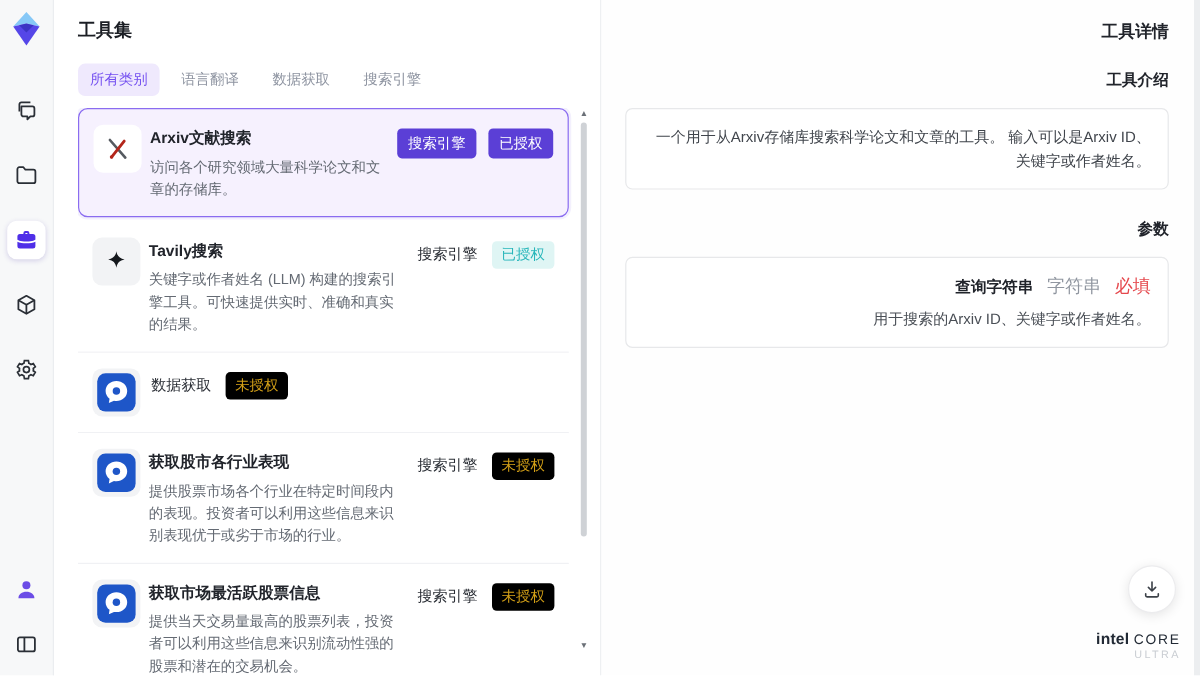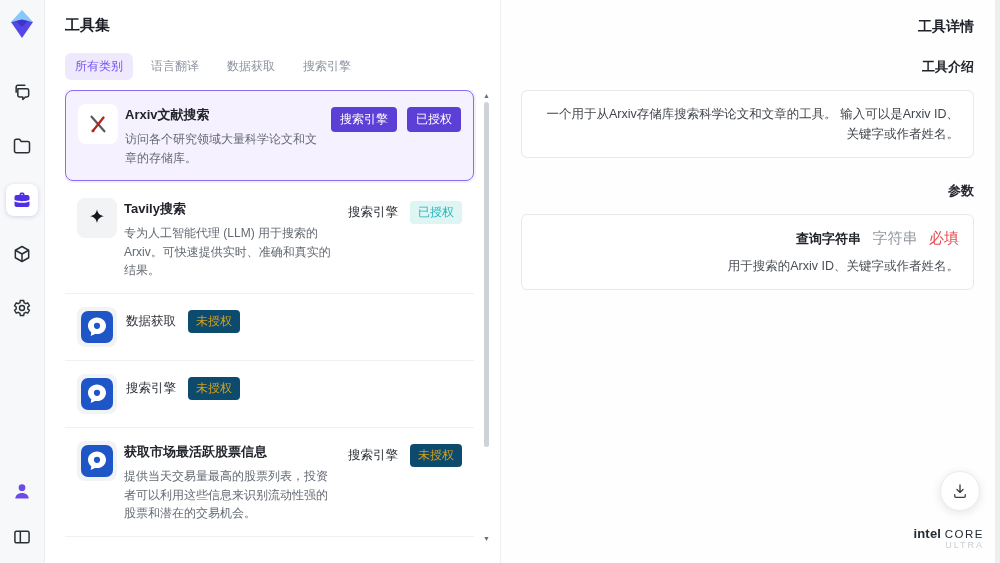--- a/index.html
+++ b/index.html
@@ -29,21 +29,21 @@
   .card.selected { border:1px solid #8a6cf0; border-bottom:1px solid #8a6cf0; border-radius:8px; background:#f6f1fe; box-shadow:0 0 0 2px rgba(138,108,240,.10); margin-bottom:4px; }
   .tool-icon-box { width:40px; height:40px; border-radius:8px; background:#f2f3f5; display:flex; align-items:center; justify-content:center; flex-shrink:0; overflow:hidden; }
   .card.selected .tool-icon-box { background:#ffffff; }
   .tool-body { flex:1; min-width:0; }
   .tool-title { font-size:13px; font-weight:bold; color:#21242b; margin:2px 0 6px; }
   .tool-desc { font-size:12px; line-height:1.55; color:#646a73; }
   .tool-meta { display:flex; gap:10px; align-items:flex-start; padding-top:3px; white-space:nowrap; }
   .tool-category { font-size:12.5px; color:#2b2f36; padding:3px 2px; }
   .badge { font-size:12px; padding:3px 8px; border-radius:4px; }
   .badge.ok { background:#dff5f4; color:#27b6ba;font-family:Liberation Serif, serif; }
-  .badge.no { background:#0c4a6e; color:#d4a017; }
+  .badge.no { background:#000000; color:#d4a017; }
   .card.selected .tool-category,
   .card.selected .badge { background:#5b3fd6; color:#ffffff; font-size:12px; padding:4px 9px; border-radius:4px; font-weight:normal; }
 
   
   .list-scrollbar { position:absolute; top:92px; right:10px; width:7px; bottom:6px; }
   .list-scrollbar .arrow { position:absolute; left:0; width:7px; font-size:7px; color:#6b7077; text-align:center; line-height:8px; }
   .list-scrollbar .up { top:0; }
   .list-scrollbar .down { bottom:14px; }
   .list-scrollbar .thumb { position:absolute; left:1px; top:10px; width:5px; height:345px; background:#cfd2d6; border-radius:3px; }
 
@@ -157,21 +157,21 @@
     </div>
   </div>
         <div class="card">
     <div class="tool-icon-box">
             <svg width="22" height="22" viewBox="0 0 24 24" fill="#15181d">
               <path d="M12 2.5c.8 4.6 2.9 6.7 7.5 7.5-4.6.8-6.7 2.9-7.5 7.5-.8-4.6-2.9-6.7-7.5-7.5 4.6-.8 6.7-2.9 7.5-7.5z"></path>
             </svg>
           </div>
     <div class="tool-body">
       <div class="tool-title">Tavily搜索</div>
-      <div class="tool-desc">专为人工智能代理 (LLM) 用于搜索的Arxiv。可快速提供实时、准确和真实的结果。</div>
+      <div class="tool-desc">关键字或作者姓名 (LLM) 构建的搜索引擎工具。可快速提供实时、准确和真实的结果。</div>
     </div>
     <div class="tool-meta">
       <span class="tool-category">搜索引擎</span>
       <span class="badge ok">已授权</span>
     </div>
   </div>
         <div class="card">
     <div class="tool-icon-box">
             <svg width="40" height="40" viewBox="0 0 40 40">
               <rect x="4" y="4" width="32" height="32" rx="7" fill="#1e56c8"></rect>
@@ -185,20 +185,24 @@
     </div>
   </div>
         <div class="card">
     <div class="tool-icon-box">
             <svg width="40" height="40" viewBox="0 0 40 40">
               <rect x="4" y="4" width="32" height="32" rx="7" fill="#1e56c8"></rect>
               <path d="M20 10.5c5 0 9 3.6 9 8.3 0 4.7-4 8.3-9 8.3-.7 0-1.4-.1-2-.2l-4.3 2 .6-3.7c-2-1.5-3.3-3.8-3.3-6.4 0-4.7 4-8.3 9-8.3z" fill="#ffffff"></path>
               <circle cx="20" cy="18.8" r="3.1" fill="#1e56c8"></circle>
             </svg>
           </div>
+    <div class="tool-body">
+      <div class="tool-title">获取股市各行业表现</div>
+      <div class="tool-desc">提供股票市场各个行业在特定时间段内的表现。投资者可以利用这些信息来识别表现优于或劣于市场的行业。</div>
+    </div>
     <div class="tool-meta">
       <span class="tool-category">搜索引擎</span>
       <span class="badge no">未授权</span>
     </div>
   </div>
         <div class="card">
     <div class="tool-icon-box">
             <svg width="40" height="40" viewBox="0 0 40 40">
               <rect x="4" y="4" width="32" height="32" rx="7" fill="#1e56c8"></rect>
               <path d="M20 10.5c5 0 9 3.6 9 8.3 0 4.7-4 8.3-9 8.3-.7 0-1.4-.1-2-.2l-4.3 2 .6-3.7c-2-1.5-3.3-3.8-3.3-6.4 0-4.7 4-8.3 9-8.3z" fill="#ffffff"></path>

